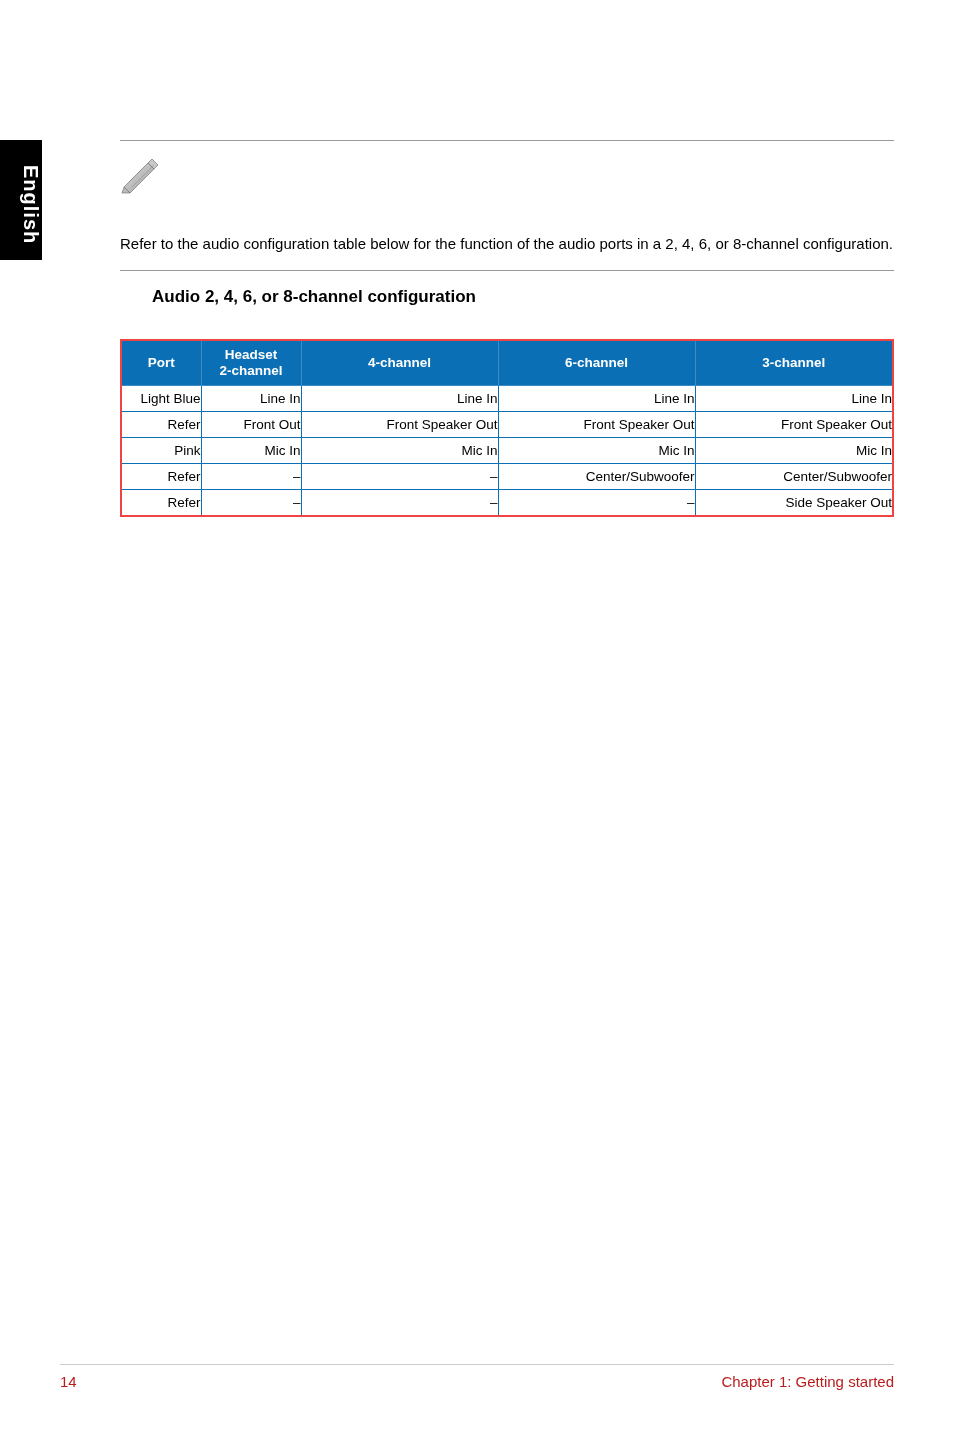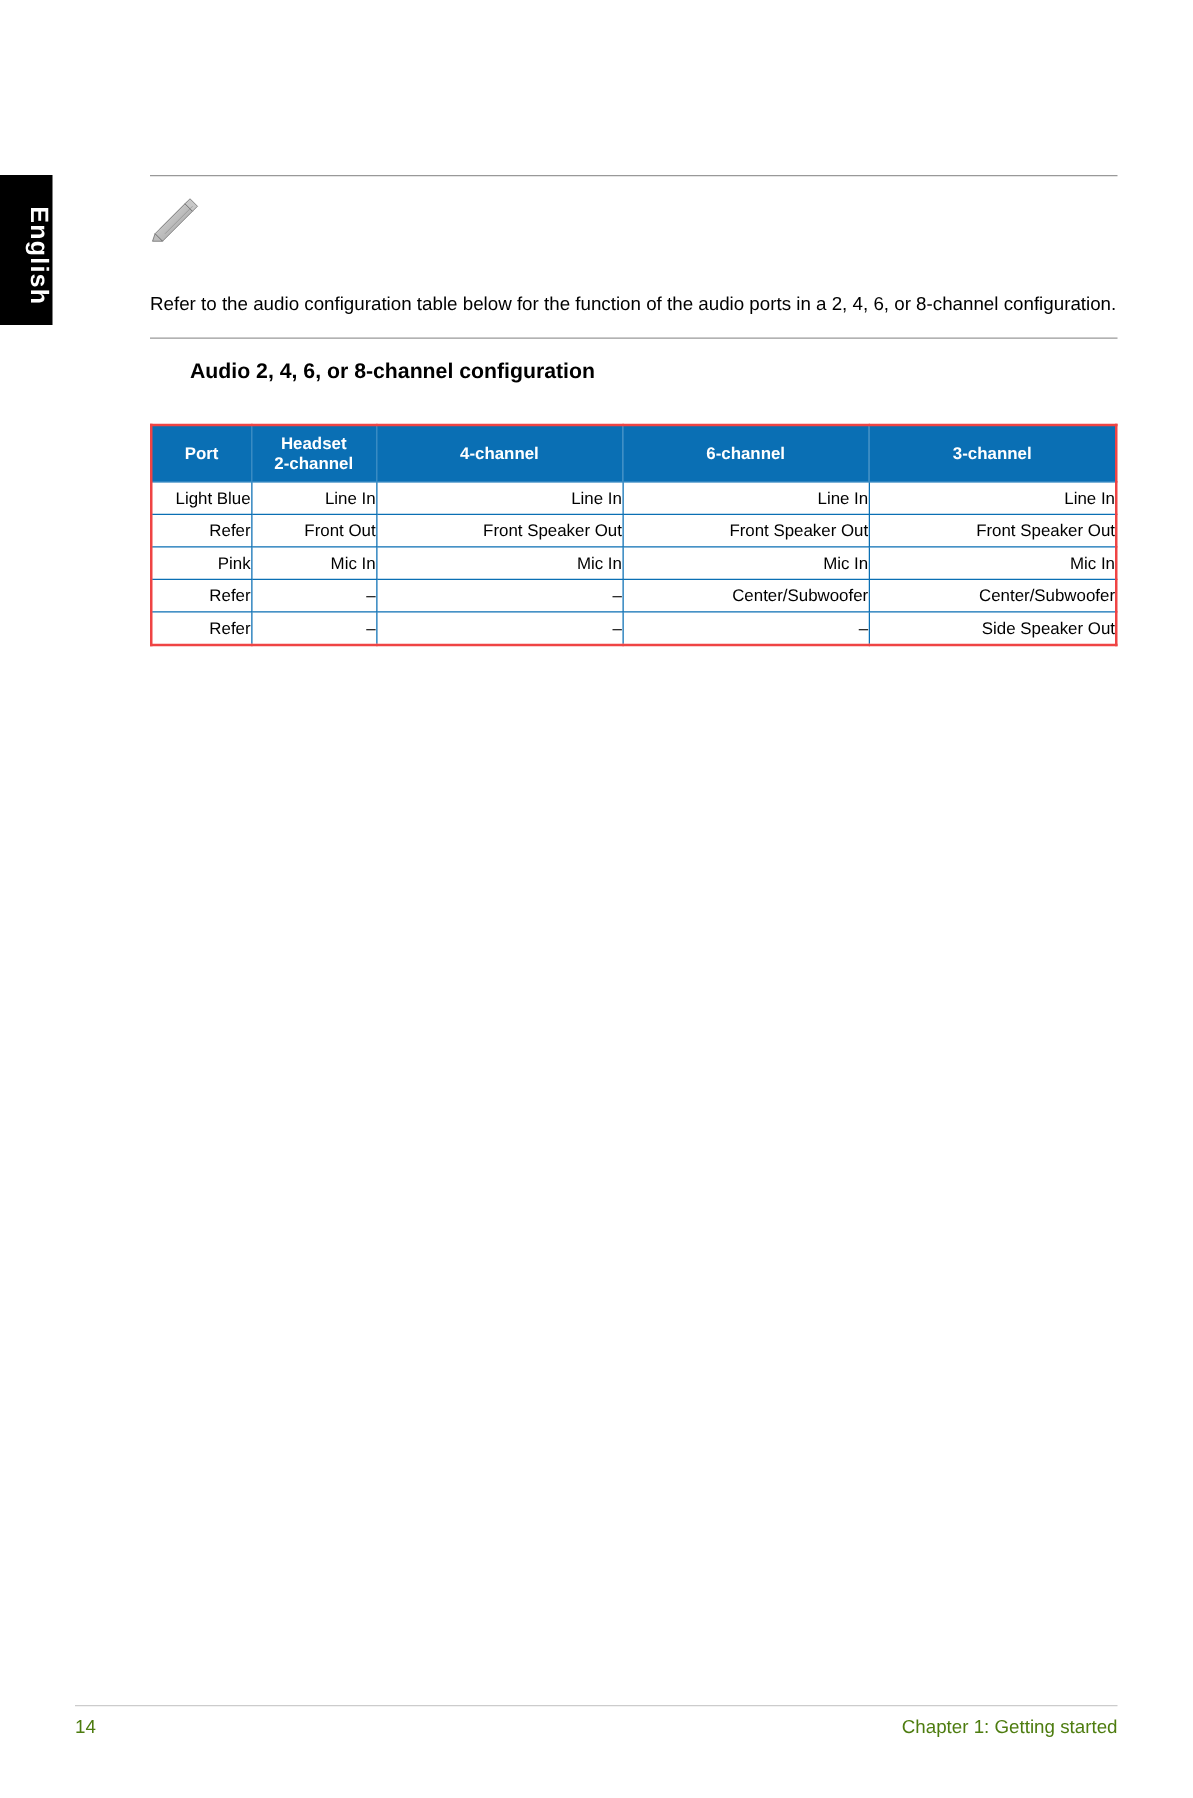--- a/index.html
+++ b/index.html
@@ -84,21 +84,21 @@
   .footer {
     position: absolute;
     bottom: 48px;
     left: 60px;
     right: 60px;
     border-top: 1px solid #ccc;
     padding-top: 8px;
     display: flex;
     justify-content: space-between;
     font-size: 15px;
-    color: #4d7c0f;
+    color: #b91c1c;
   }
 </style>
 </head>
 <body>
 
 <div class="side-tab">English</div>
 
 <div class="content">
 
   <div class="note-row">

